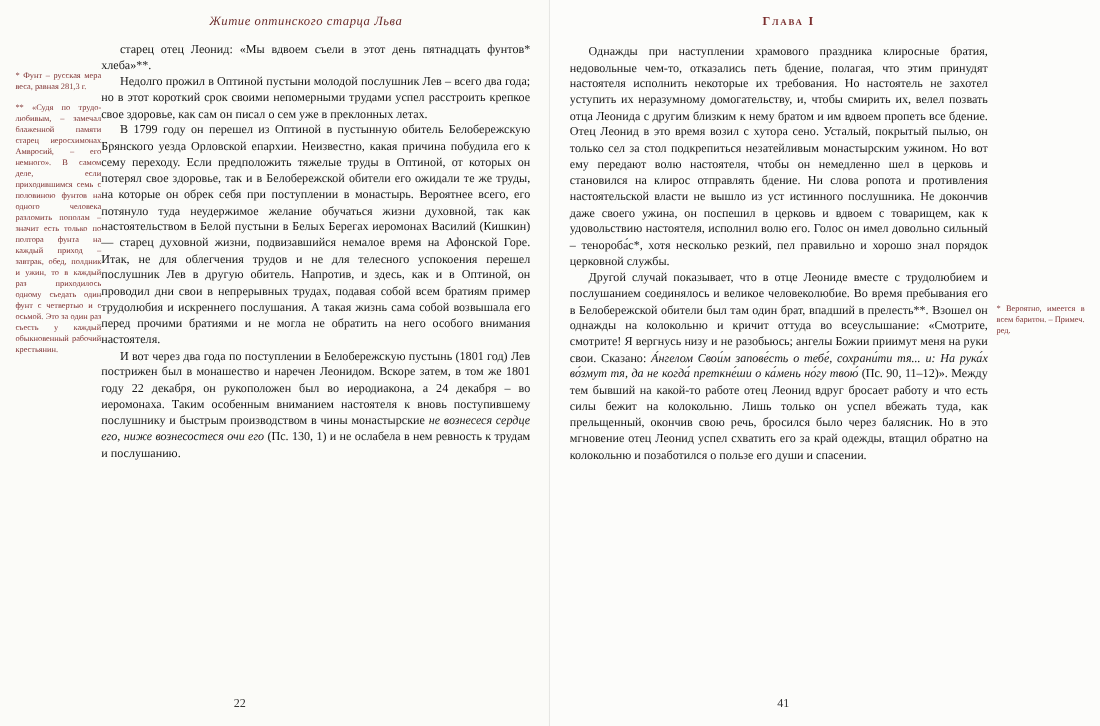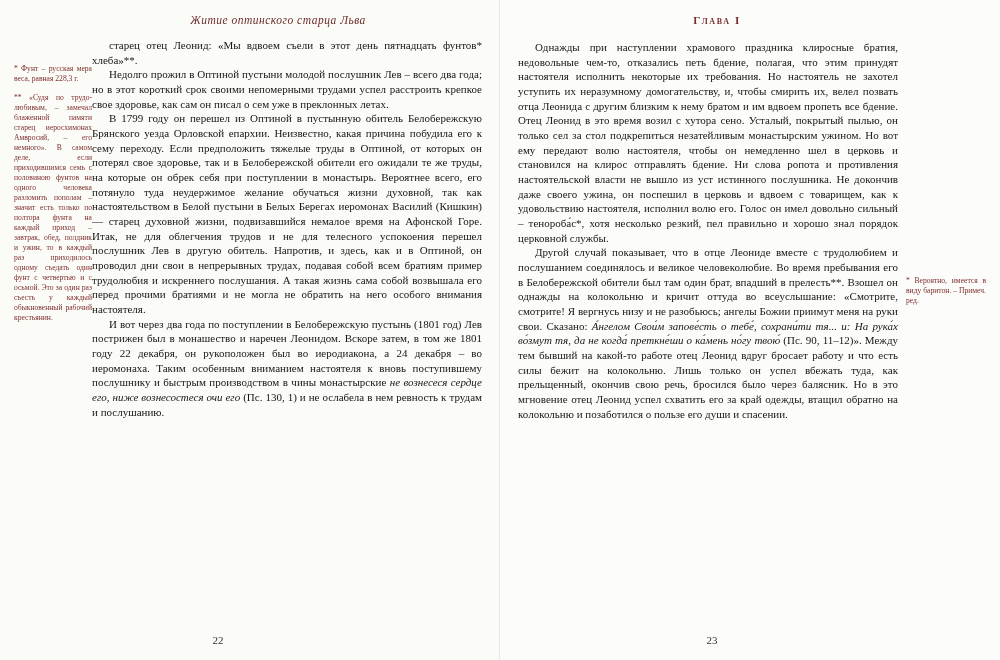--- a/index.html
+++ b/index.html
@@ -122,21 +122,21 @@
 </head>
 <body>
 
 <div class="spread">
 
   <div class="page page-left">
     <div class="pagewrap">
       <div class="running-head left">Житие оптинского старца Льва</div>
       <div class="columns">
         <div class="margin-col">
-          <div class="margin-note">* Фунт – русская мера веса, равная 228,3 г.</div>
+          <div class="margin-note">* Фунт – русская мера веса, равная 281,3 г.</div>
           <div class="margin-note">** «Судя по тру­до­люби­вым, – замечал блаженной памяти старец иеросхимонах Амвросий, – его немного». В самом деле, если приходившимся семь с половиною фунтов на одного человека разломить пополам – значит есть только по полтора фунта на каждый приход – завтрак, обед, полдник и ужин, то в каждый раз приходилось одному съедать один фунт с четвертью и с осьмой. Это за один раз съесть у каждый обыкновенный рабочий крестьянин.</div>
         </div>
         <div class="body-col">
           <p class="first">старец отец Леонид: «Мы вдвоем съели в этот день пятнадцать фунтов* хлеба»**.</p>
           <p>Недолго прожил в Оптиной пустыни молодой послушник Лев – всего два года; но в этот короткий срок своими непомерными трудами успел расстроить крепкое свое здоровье, как сам он писал о сем уже в преклонных летах.</p>
           <p>В 1799 году он перешел из Оптиной в пустынную обитель Белобережскую Брянского уезда Орловской епархии. Неизвестно, какая причина побудила его к сему переходу. Если предположить тяжелые труды в Оптиной, от которых он потерял свое здоровье, так и в Белобережской обители его ожидали те же труды, на которые он обрек себя при поступлении в монастырь. Вероятнее всего, его потянуло туда неудержимое желание обучаться жизни духовной, так как настоятельством в Белой пустыни в Белых Берегах иеромонах Василий (Кишкин) — старец духовной жизни, подвизавшийся немалое время на Афонской Горе. Итак, не для облегчения трудов и не для телесного успокоения перешел послушник Лев в другую обитель. Напротив, и здесь, как и в Оптиной, он проводил дни свои в непрерывных трудах, подавая собой всем братиям пример трудолюбия и искреннего послушания. А такая жизнь сама собой возвышала его перед прочими братиями и не могла не обратить на него особого внимания настоятеля.</p>
           <p>И вот через два года по поступлении в Белобережскую пустынь (1801 год) Лев пострижен был в монашество и наречен Леонидом. Вскоре затем, в том же 1801 году 22 декабря, он рукоположен был во иеродиакона, а 24 декабря – во иеромонаха. Таким особенным вниманием настоятеля к вновь поступившему послушнику и быстрым производством в чины монастырские <i>не вознесеся сердце его, ниже вознесостеся очи его</i> (Пс. 130, 1) и не ослабела в нем ревность к трудам и послушанию.</p>
         </div>
       </div>
       <div class="folio folio-left">22</div>
@@ -147,20 +147,20 @@
 
   <div class="page page-right">
     <div class="pagewrap">
       <div class="chapter-head">Глава I</div>
       <div class="columns">
         <div class="body-col">
           <p class="first">Однажды при наступлении храмового праздника клиросные братия, недовольные чем-то, отказались петь бдение, полагая, что этим принудят настоятеля исполнить некоторые их требования. Но настоятель не захотел уступить их неразумному домогательству, и, чтобы смирить их, велел позвать отца Леонида с другим близким к нему братом и им вдвоем пропеть все бдение. Отец Леонид в это время возил с хутора сено. Усталый, покрытый пылью, он только сел за стол подкрепиться незатейливым монастырским ужином. Но вот ему передают волю настоятеля, чтобы он немедленно шел в церковь и становился на клирос отправлять бдение. Ни слова ропота и противления настоятельской власти не вышло из уст истинного послушника. Не докончив даже своего ужина, он поспешил в церковь и вдвоем с товарищем, как к удовольствию настоятеля, исполнил волю его. Голос он имел довольно сильный – тенороба́с*, хотя несколько резкий, пел правильно и хорошо знал порядок церковной службы.</p>
           <p>Другой случай показывает, что в отце Леониде вместе с трудолюбием и послушанием соединялось и великое человеколюбие. Во время пребывания его в Белобережской обители был там один брат, впадший в прелесть**. Взошел он однажды на колокольню и кричит оттуда во всеуслышание: «Смотрите, смотрите! Я вергнусь низу и не разобьюсь; ангелы Божии приимут меня на руки свои. Сказано: <i>А́нгелом Свои́м запове́сть о тебе́, сохрани́ти тя... и: На рука́х во́змут тя, да не когда́ преткне́ши о ка́мень но́гу твою́</i> (Пс. 90, 11–12)». Между тем бывший на какой-то работе отец Леонид вдруг бросает работу и что есть силы бежит на колокольню. Лишь только он успел вбежать туда, как прельщенный, окончив свою речь, бросился было через балясник. Но в это мгновение отец Леонид успел схватить его за край одежды, втащил обратно на колокольню и позаботился о пользе его души и спасении.</p>
         </div>
         <div class="margin-col right-side">
-          <div class="margin-note" style="padding-top:210px">* Вероятно, имеется в виду баритон. – Примеч. ред.</div>
+          <div class="margin-note" style="padding-top:210px">* Вероятно, имеется в всем баритон. – Примеч. ред.</div>
         </div>
       </div>
-      <div class="folio folio-right">23</div>
+      <div class="folio folio-right">41</div>
     </div>
   </div>
 
 </div>
 
 </body></html>

